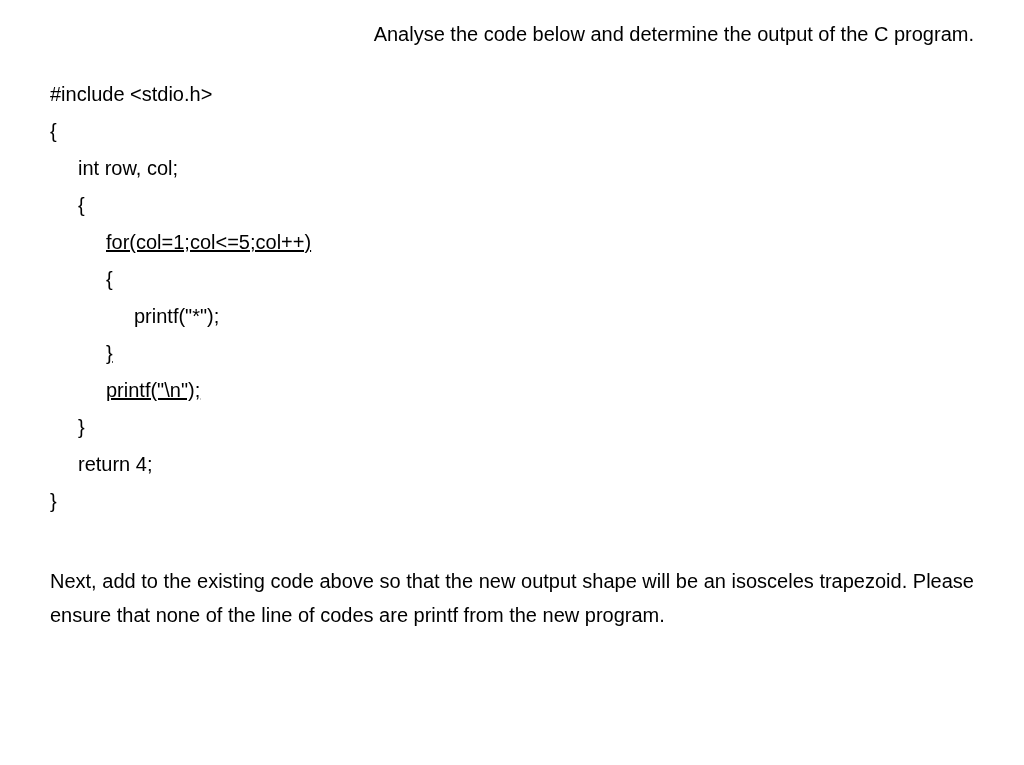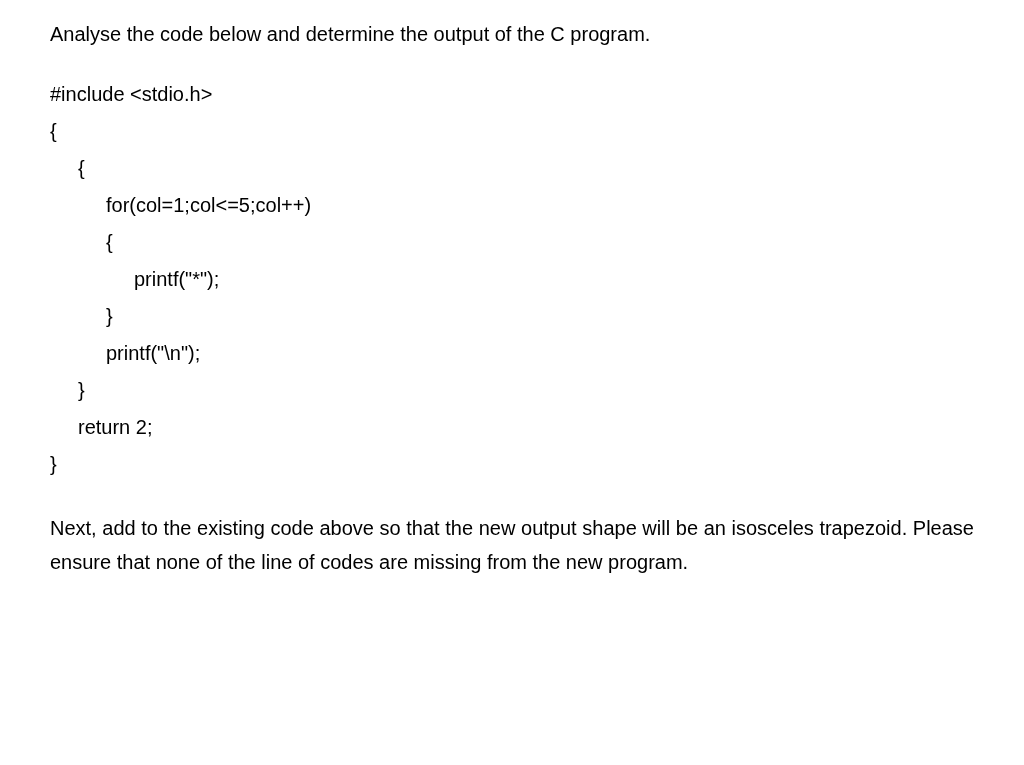--- a/index.html
+++ b/index.html
@@ -12,54 +12,57 @@
       height: 765px;
       background: #ffffff;
       font-family: Arial, Helvetica, sans-serif;
       font-size: 20px;
       color: #000000;
       padding: 20px 50px;
     }
     .question-text {
       margin-bottom: 28px;
       line-height: 1.4;
+      text-align: right;
     }
     .code-block {
       line-height: 1.85;
-      margin-bottom: 28px;
+      margin-bottom: 44px;
     }
     .code-line {
       white-space: pre;
     }
     .indent-1 {
       padding-left: 28px;
     }
     .indent-2 {
       padding-left: 56px;
+      text-decoration: underline;
     }
     .indent-3 {
       padding-left: 84px;
     }
     .follow-up {
       text-align: justify;
       line-height: 1.7;
     }
   </style>
 </head>
 <body>
 
 <div class="question-text">Analyse the code below and determine the output of the C program.</div>
 
 <div class="code-block">
   <div class="code-line">#include &lt;stdio.h&gt;</div>
   <div class="code-line">{</div>
+  <div class="code-line indent-1">int row, col;</div>
   <div class="code-line indent-1">{</div>
   <div class="code-line indent-2">for(col=1;col&lt;=5;col++)</div>
   <div class="code-line indent-2">{</div>
   <div class="code-line indent-3">printf("*");</div>
   <div class="code-line indent-2">}</div>
   <div class="code-line indent-2">printf("\n");</div>
   <div class="code-line indent-1">}</div>
-  <div class="code-line indent-1">return 2;</div>
+  <div class="code-line indent-1">return 4;</div>
   <div class="code-line">}</div>
 </div>
 
-<div class="follow-up">Next, add to the existing code above so that the new output shape will be an isosceles trapezoid. Please ensure that none of the line of codes are missing from the new program.</div>
+<div class="follow-up">Next, add to the existing code above so that the new output shape will be an isosceles trapezoid. Please ensure that none of the line of codes are printf from the new program.</div>
 
 </body></html>

